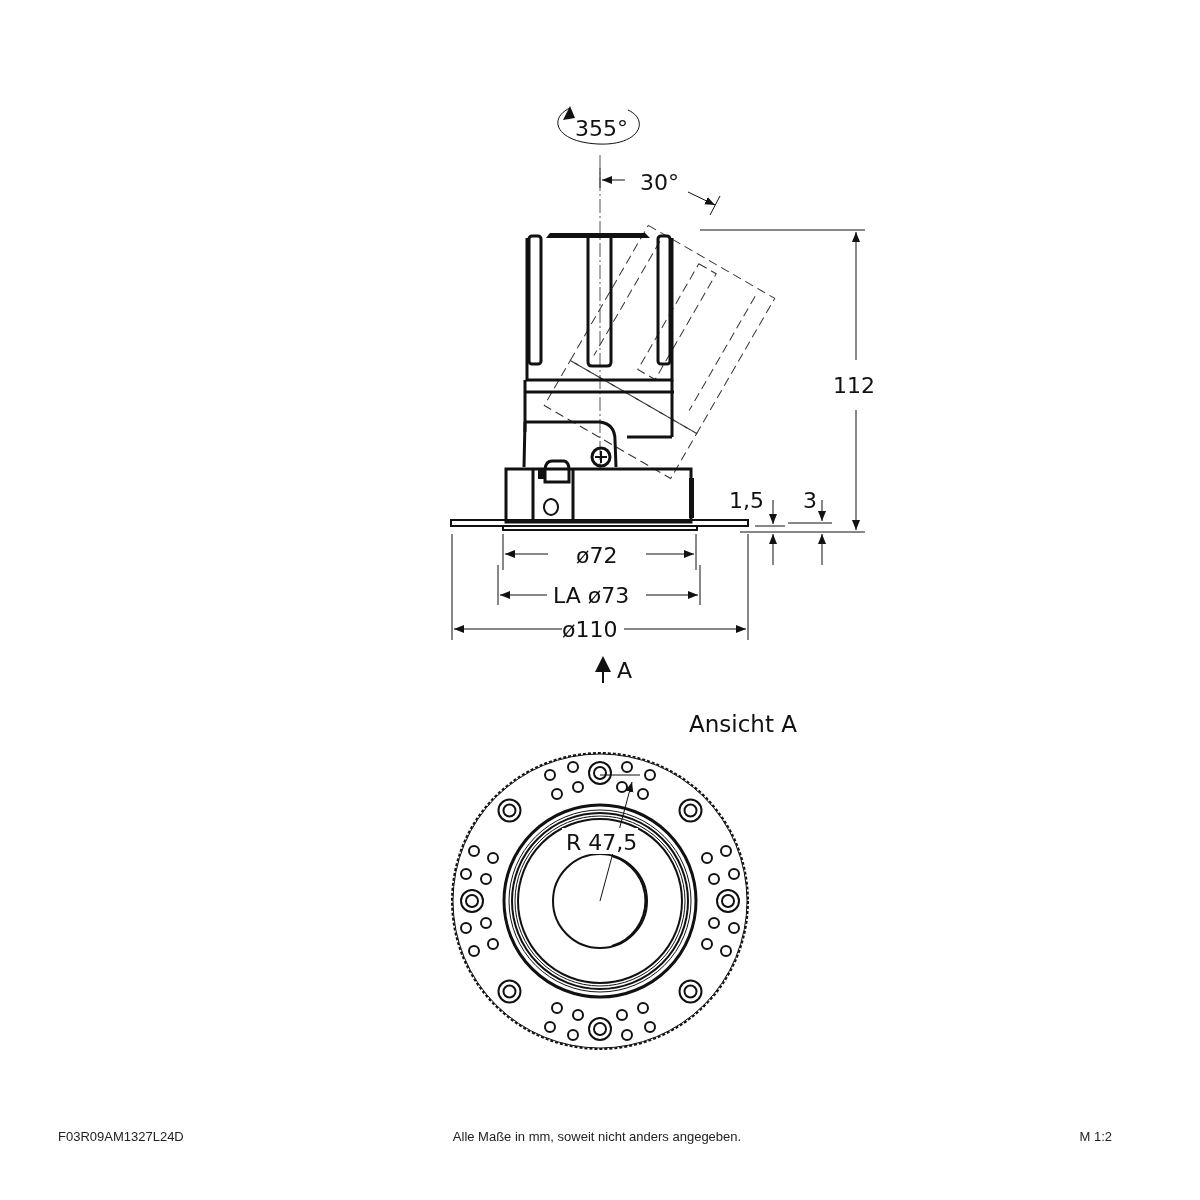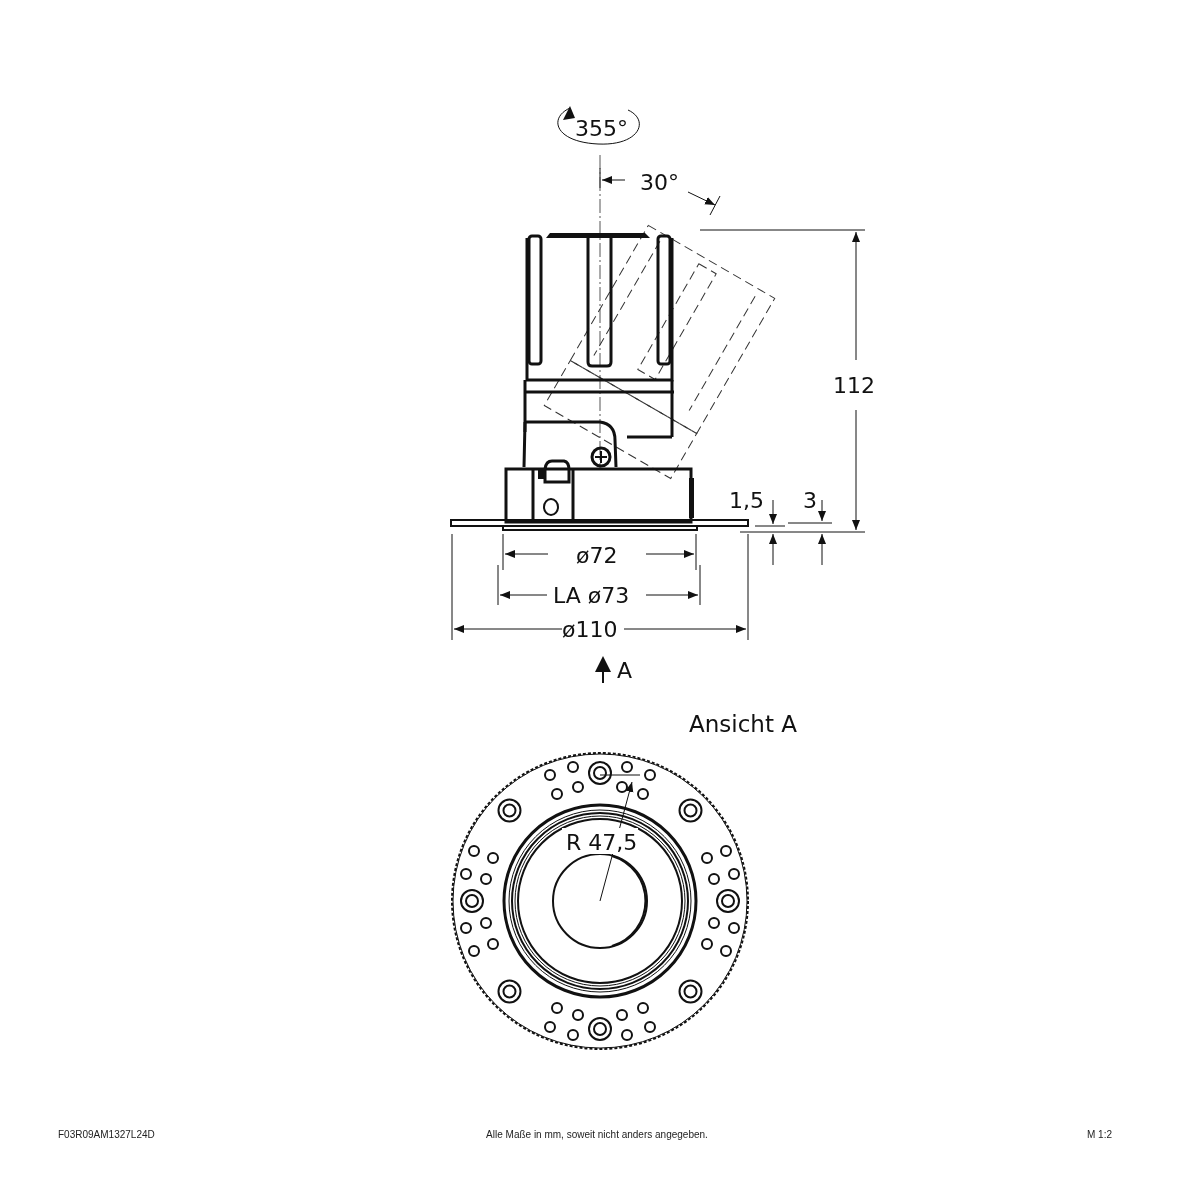--- a/index.html
+++ b/index.html
@@ -2,21 +2,21 @@
 <html><head>
   <meta charset="utf-8">
   <style>
     html, body { margin: 0; padding: 0; background: #ffffff; }
     body { width: 1200px; height: 1200px; position: relative; overflow: hidden; }
     #drawing { position: absolute; left: 0; top: 0; width: 1200px; height: 1200px; }
     .dim-text { font-family: "DejaVu Sans", sans-serif; font-size: 22px; fill: #111; }
     .title-text { font-family: "DejaVu Sans", sans-serif; font-size: 23px; fill: #111; }
     .footer {
       position: absolute; top: 1129px;
-      font-family: "Liberation Sans", sans-serif; font-size: 10px; color: #222;
+      font-family: "Liberation Sans", sans-serif; font-size: 13px; color: #222;
       white-space: nowrap;
     }
     #footer-left { left: 58px; }
     #footer-center { left: 0; width: 1200px; text-align: center; margin-left: -3px; }
     #footer-right { right: 88px; }
     .thick { stroke: #111; stroke-width: 3; fill: none; }
     .med { stroke: #111; stroke-width: 2; fill: none; }
     .thin { stroke: #111; stroke-width: 1; fill: none; }
     .dash { stroke: #333; stroke-width: 1; fill: none; stroke-dasharray: 9 5; }
     .center { stroke: #555; stroke-width: 1; fill: none; stroke-dasharray: 14 3 2 3; }

